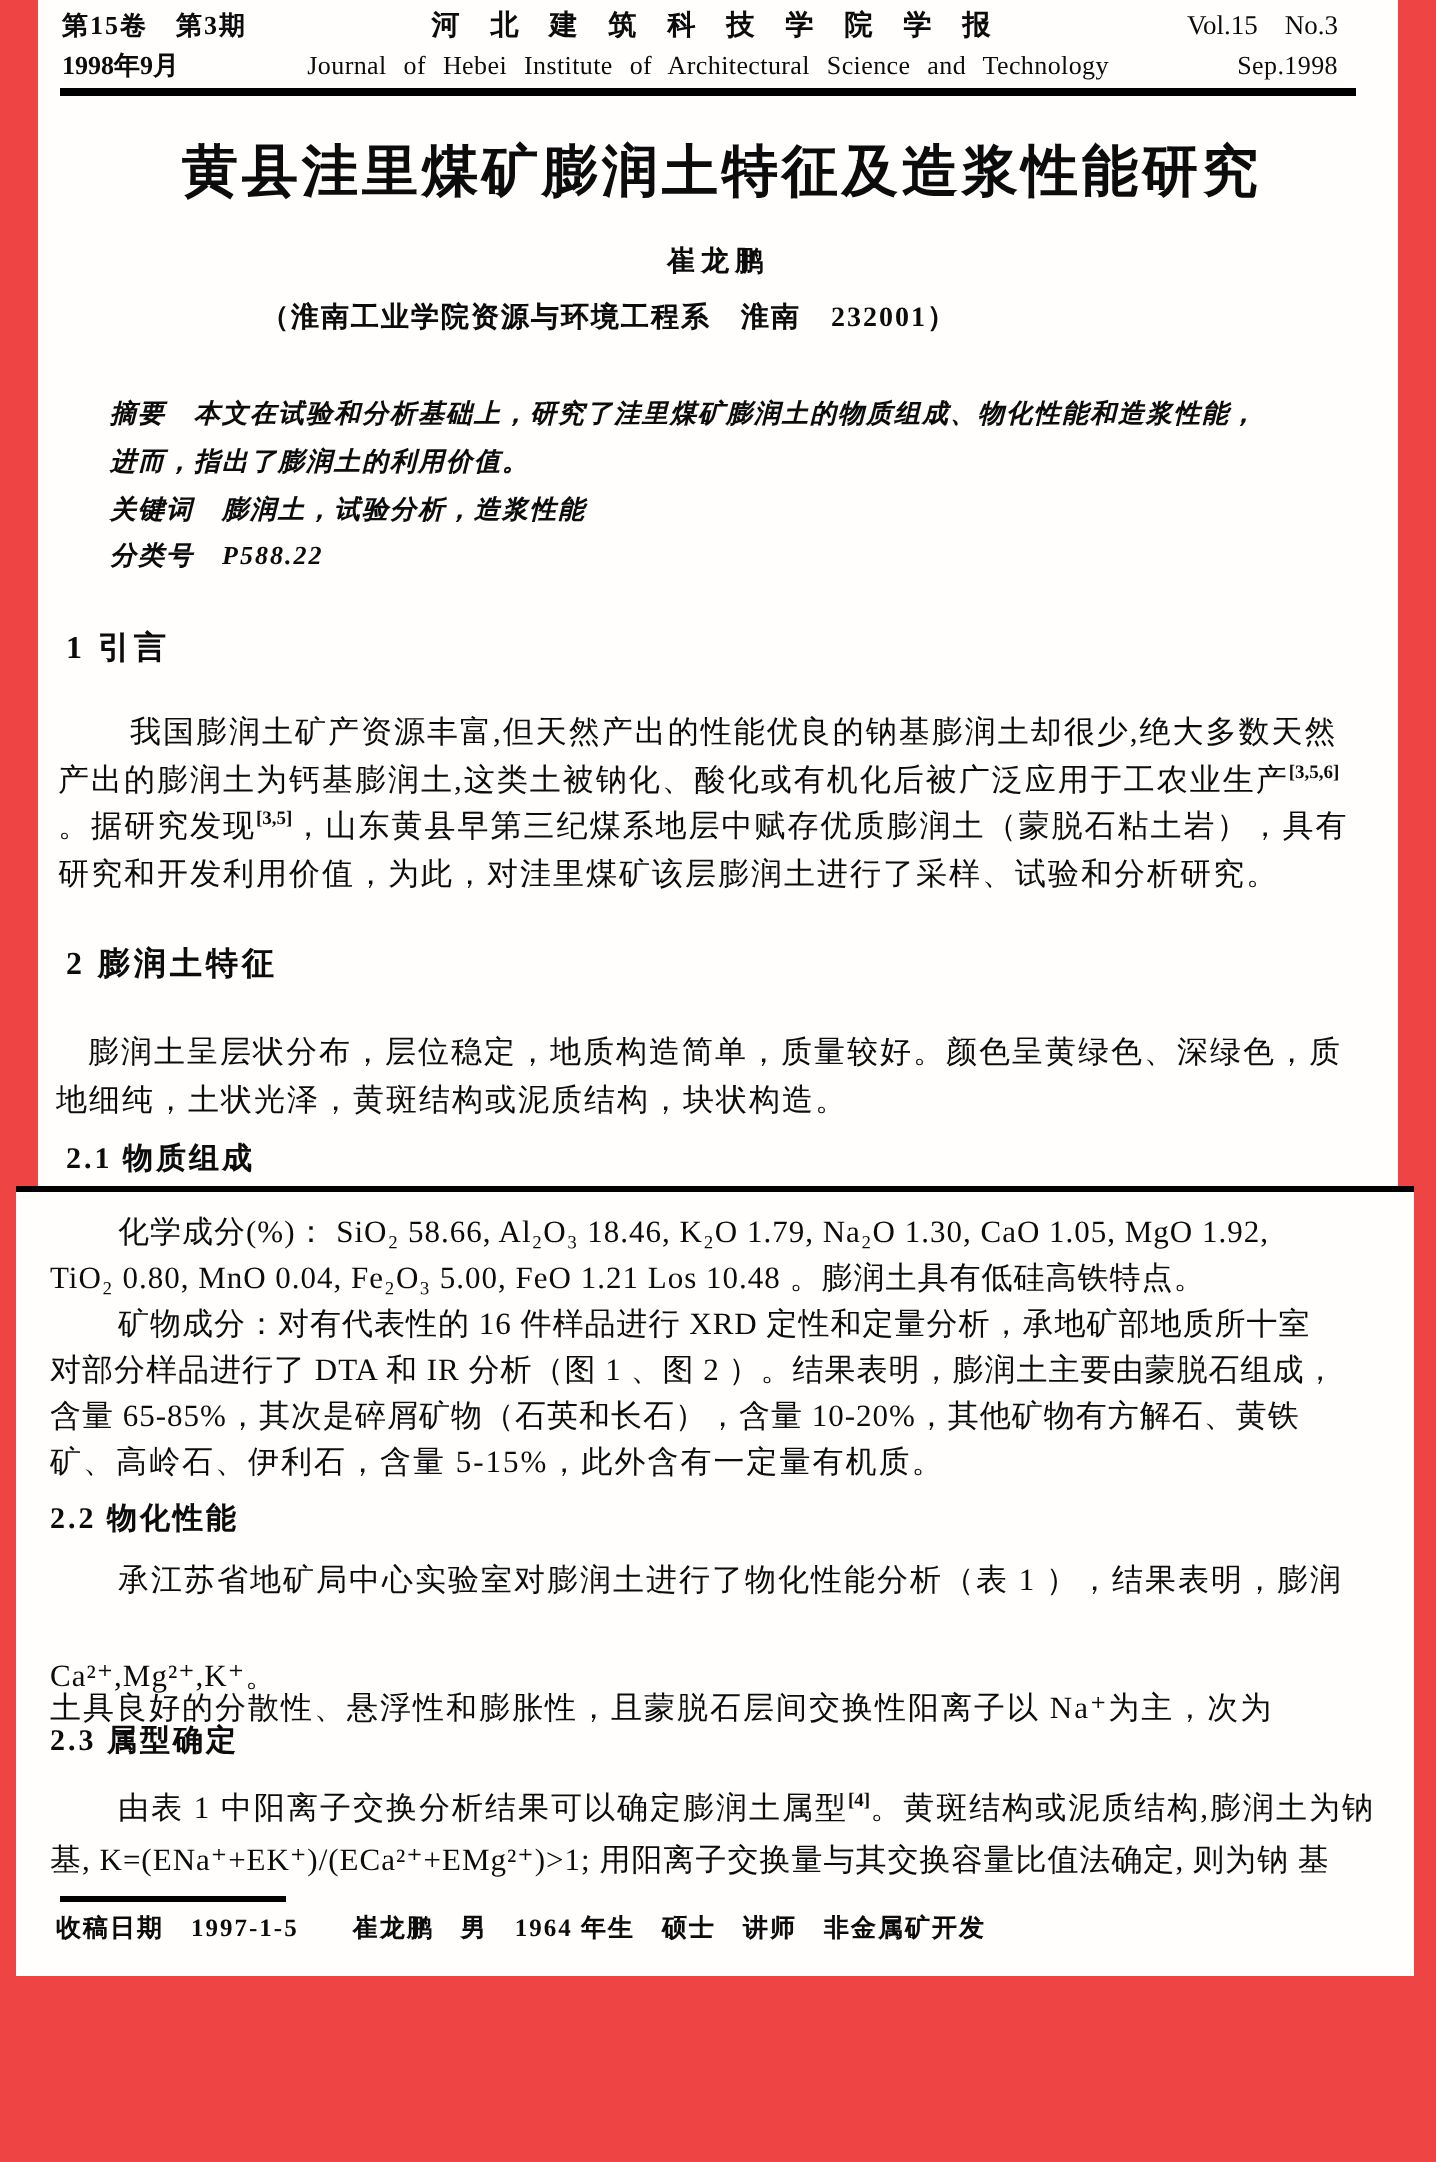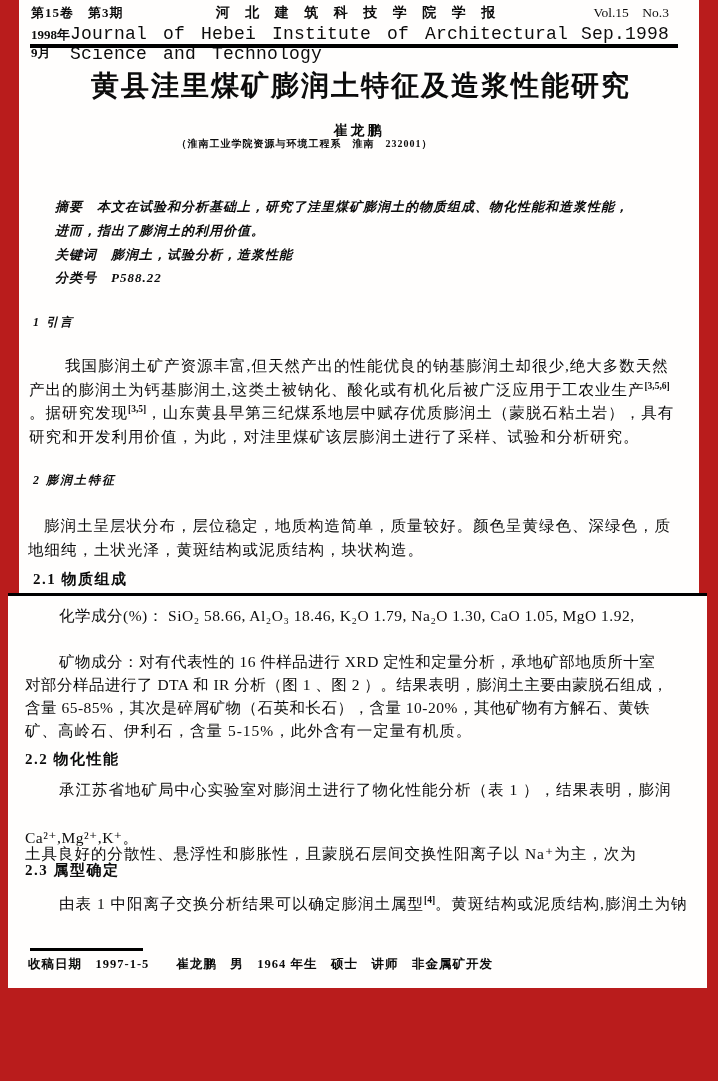--- a/index.html
+++ b/index.html
@@ -1,42 +1,42 @@
 <!DOCTYPE html>
 <html><head>
 <meta charset="utf-8">
 <title>Scanned Journal Page</title>
 <style>
   html,body{margin:0;padding:0;background:#000;}
   .canvas{
-    position:relative;width:718px;height:1081px;background:#b91c1c;overflow:hidden;
+    position:relative;width:718px;height:1081px;background:#ef4444;overflow:hidden;
     font-family:"Liberation Serif","DejaVu Serif",serif;color:#0c0c0c;
     -webkit-font-smoothing:none;
   }
   .region{position:absolute;background:#fffefd;}
   .region-a{left:19px;top:0;width:680px;height:593px;}
   .region-b{left:8px;top:593px;width:699px;height:395px;border-top:3px solid #000;box-sizing:border-box;}
   .abs{position:absolute;white-space:nowrap;}
   
   .mast-row{position:absolute;left:31px;width:638px;display:flex;justify-content:space-between;align-items:baseline;}
   .mast-cn-small{font-size:13px;font-weight:bold;letter-spacing:1px;}
   .mast-journal-cn{font-size:14px;font-weight:bold;letter-spacing:6px;}
-  .mast-en{font-size:18px;letter-spacing:.2px;word-spacing:5px;font-family:Liberation Mono, monospace;}
+  .mast-en{font-size:13px;letter-spacing:.2px;word-spacing:5px;}
   .mast-date-cn{font-size:13px;font-weight:bold;}
   .mast-vol{font-size:13.5px;}
   .rule{position:absolute;background:#000;}
   .header-rule{left:30px;top:44px;width:648px;height:4px;}
   
   .doc-title{left:19px;top:67px;width:684px;text-align:center;font-size:28px;font-weight:bold;letter-spacing:2px;}
   .author{left:19px;top:122px;width:680px;text-align:center;font-size:14px;font-weight:bold;letter-spacing:3px;}
-  .affil{left:19px;top:137px;width:571px;text-align:center;font-size:10px;font-weight:bold;letter-spacing:1px;}
+  .affil{left:19px;top:150px;width:571px;text-align:center;font-size:14px;font-weight:bold;letter-spacing:1px;}
   
   .abstract-line{left:55px;font-size:13px;font-weight:bold;font-style:italic;letter-spacing:1px;}
   
-  .h-sec{font-weight:bold;font-size:12px;letter-spacing:2px;font-style:italic;}
+  .h-sec{font-weight:bold;font-size:16px;letter-spacing:2px;}
   .h-sub{font-weight:bold;font-size:15px;letter-spacing:1.5px;}
   .ln{font-size:15.5px;letter-spacing:.5px;}
   .cjk{letter-spacing:1px;}
   sup.ref{font-size:9.5px;font-weight:bold;letter-spacing:0;vertical-align:6px;}
   .footnote-rule{left:30px;top:948px;width:113px;height:3px;}
   .footnote{left:28px;top:956px;font-size:12.5px;font-weight:bold;letter-spacing:1px;}
 </style>
 </head>
 <body>
 
@@ -71,29 +71,31 @@
   <div class="abs ln cjk" style="top:380px;left:29px;"><span>产出的膨润土为钙基膨润土,这类土被钠化、酸化或有机化后被广泛应用于工农业生产</span><sup class="ref">[3,5,6]</sup></div>
   <div class="abs ln cjk" style="top:403px;left:29px;"><span>。据研究发现</span><sup class="ref">[3,5]</sup><span>，山东黄县早第三纪煤系地层中赋存优质膨润土（蒙脱石粘土岩），具有</span></div>
   <div class="abs ln cjk" style="top:427px;left:29px;">研究和开发利用价值，为此，对洼里煤矿该层膨润土进行了采样、试验和分析研究。</div>
 
   <div class="abs h-sec" style="top:472px;left:33px;">2 膨润土特征</div>
   <div class="abs ln cjk" style="top:516px;left:44px;">膨润土呈层状分布，层位稳定，地质构造简单，质量较好。颜色呈黄绿色、深绿色，质</div>
   <div class="abs ln cjk" style="top:540px;left:28px;">地细纯，土状光泽，黄斑结构或泥质结构，块状构造。</div>
   <div class="abs h-sub" style="top:570px;left:33px;">2.1 物质组成</div>
 
   <div class="abs ln" style="top:606px;left:59px;">化学成分(%)：  SiO₂  58.66,  Al₂O₃  18.46,  K₂O 1.79,  Na₂O 1.30,  CaO 1.05,  MgO 1.92,</div>
+  <div class="abs ln" style="top:629px;left:25px;">TiO₂  0.80, MnO 0.04, Fe₂O₃  5.00, FeO 1.21 Los 10.48 。膨润土具有低硅高铁特点。</div>
   <div class="abs ln" style="top:652px;left:59px;">矿物成分：对有代表性的 16 件样品进行 XRD 定性和定量分析，承地矿部地质所十室</div>
   <div class="abs ln" style="top:675px;left:25px;">对部分样品进行了 DTA 和 IR 分析（图 1 、图 2 ）。结果表明，膨润土主要由蒙脱石组成，</div>
   <div class="abs ln" style="top:698px;left:25px;">含量 65-85%，其次是碎屑矿物（石英和长石），含量 10-20%，其他矿物有方解石、黄铁</div>
   <div class="abs ln cjk" style="top:721px;left:25px;">矿、高岭石、伊利石，含量 5-15%，此外含有一定量有机质。</div>
 
   <div class="abs h-sub" style="top:750px;left:25px;">2.2 物化性能</div>
   <div class="abs ln cjk" style="top:780px;left:59px;">承江苏省地矿局中心实验室对膨润土进行了物化性能分析（表 1 ），结果表明，膨润</div>
   <div class="abs ln cjk" style="top:804px;left:25px;margin-top:40px;">土具良好的分散性、悬浮性和膨胀性，且蒙脱石层间交换性阳离子以 Na⁺为主，次为</div>
   <div class="abs ln" style="top:828px;left:25px;">Ca²⁺,Mg²⁺,K⁺。</div>
 
   <div class="abs h-sub" style="top:861px;left:25px;">2.3 属型确定</div>
   <div class="abs ln cjk" style="top:894px;left:59px;"><span>由表 1 中阳离子交换分析结果可以确定膨润土属型</span><sup class="ref">[4]</sup><span>。黄斑结构或泥质结构,膨润土为钠</span></div>
+  <div class="abs ln" style="top:920px;left:25px;">基, K=(ENa⁺+EK⁺)/(ECa²⁺+EMg²⁺)&gt;1; 用阳离子交换量与其交换容量比值法确定, 则为钠 基</div>
 
   <div class="rule footnote-rule"></div>
   <div class="abs footnote">收稿日期　1997-1-5　　崔龙鹏　男　1964 年生　硕士　讲师　非金属矿开发</div>
 
 </div>
 
 </body></html>

